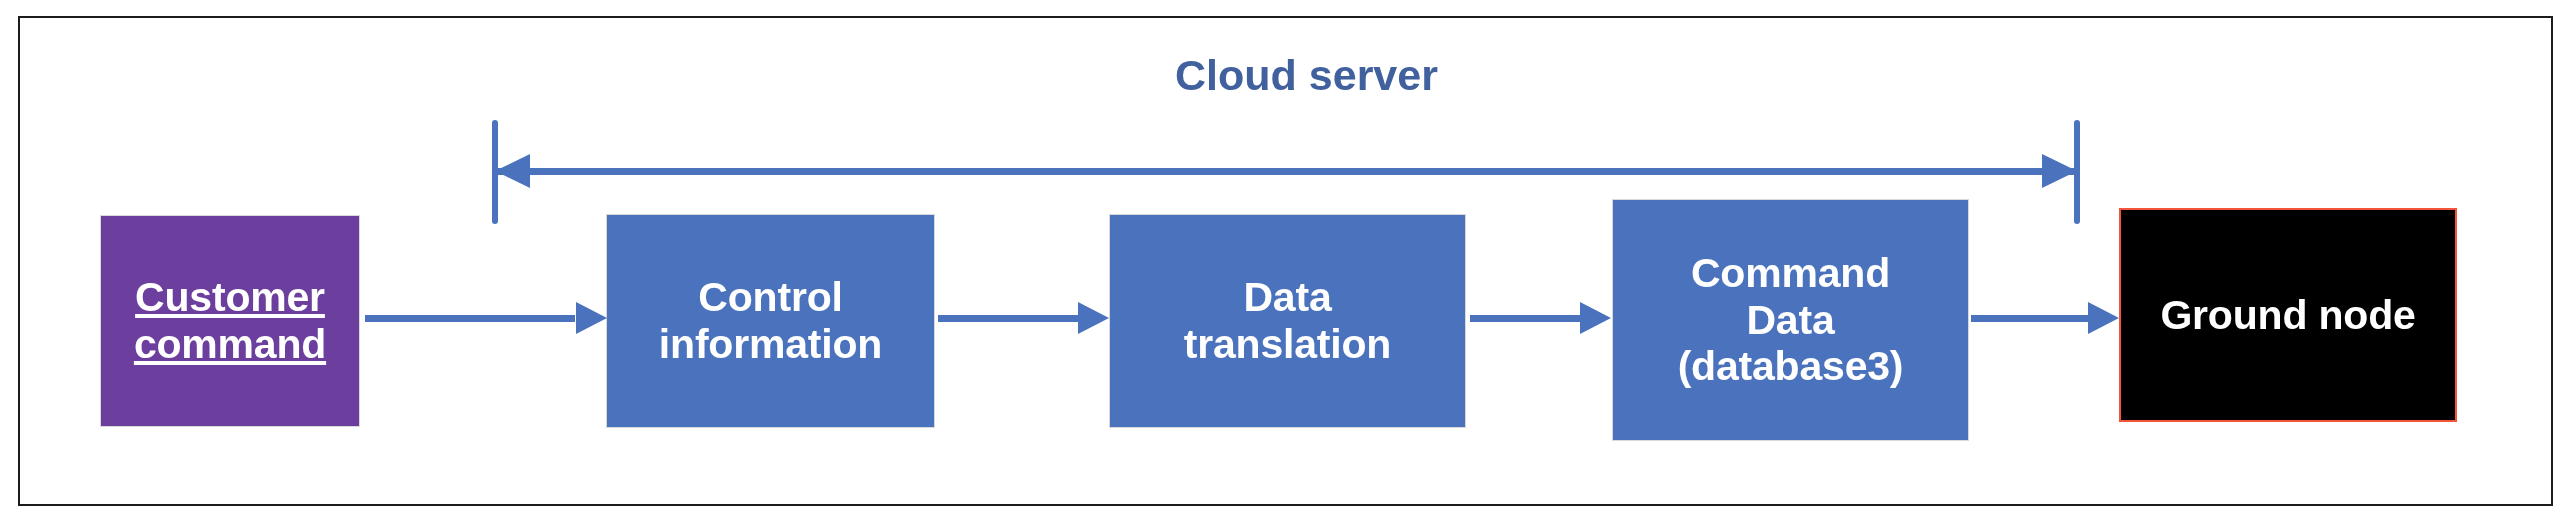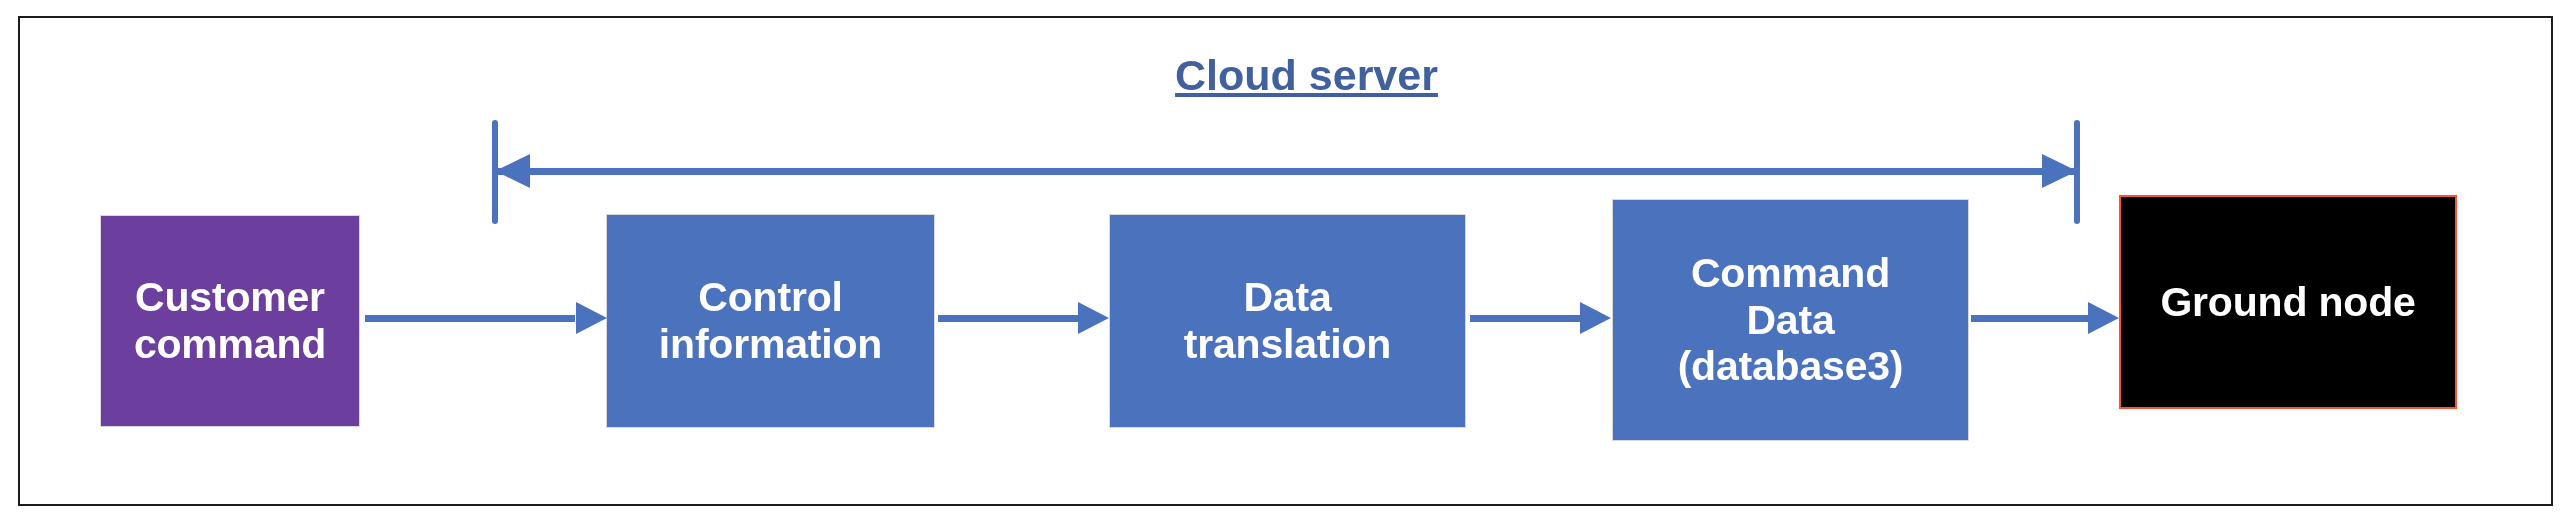--- a/index.html
+++ b/index.html
@@ -39,20 +39,21 @@
     color: #ffffff;
     font-weight: bold;
     line-height: 1.14;
     letter-spacing: -0.2px;
     white-space: pre-line;
     font-size: 41px;
   }
   .node.purple {
     background: #6c3f9e;
     border: 1.6px solid #d9d9d9;
+    text-decoration: underline;
   }
   .node.blue {
     background: #4a72bd;
     border: 1.6px solid #d9d9d9;
   }
   .node.black {
     background: #000000;
     border: 2.5px solid #f4553a;
   }
   
@@ -116,21 +117,20 @@
   #cloud-label {
     position: absolute;
     left: 1134px;
     top: 51px;
     width: 345px;
     text-align: center;
     color: #41619e;
     font-weight: bold;
     font-size: 43px;
     white-space: nowrap;
-    text-decoration: underline;
   }
 </style>
 </head>
 <body>
 
 <div id="canvas">
 
   <div id="frame"></div>
 
   <div id="cloud-label">Cloud server</div>
@@ -147,21 +147,21 @@
   <div class="node blue" style="left:606px; top:214px; width:329px; height:214px;text-align:center;">Control
 information</div>
 
   <div class="node blue" style="left:1109px; top:214px; width:357px; height:214px;">Data
 translation</div>
 
   <div class="node blue" style="left:1612px; top:199px; width:357px; height:242px;">Command
 Data
 (database3)</div>
 
-  <div class="node black" style="left:2119px; top:195px; width:338px; height:214px;">Ground node</div>
+  <div class="node black" style="left:2119px; top:208px; width:338px; height:214px;">Ground node</div>
 
   <div class="connector" style="left:365px; top:302px; width:242px;">
     <div class="shaft" style="width:210px;"></div>
     <div class="head"></div>
   </div>
 
   <div class="connector" style="left:938px; top:302px; width:171px;">
     <div class="shaft" style="width:140px;"></div>
     <div class="head"></div>
   </div>

